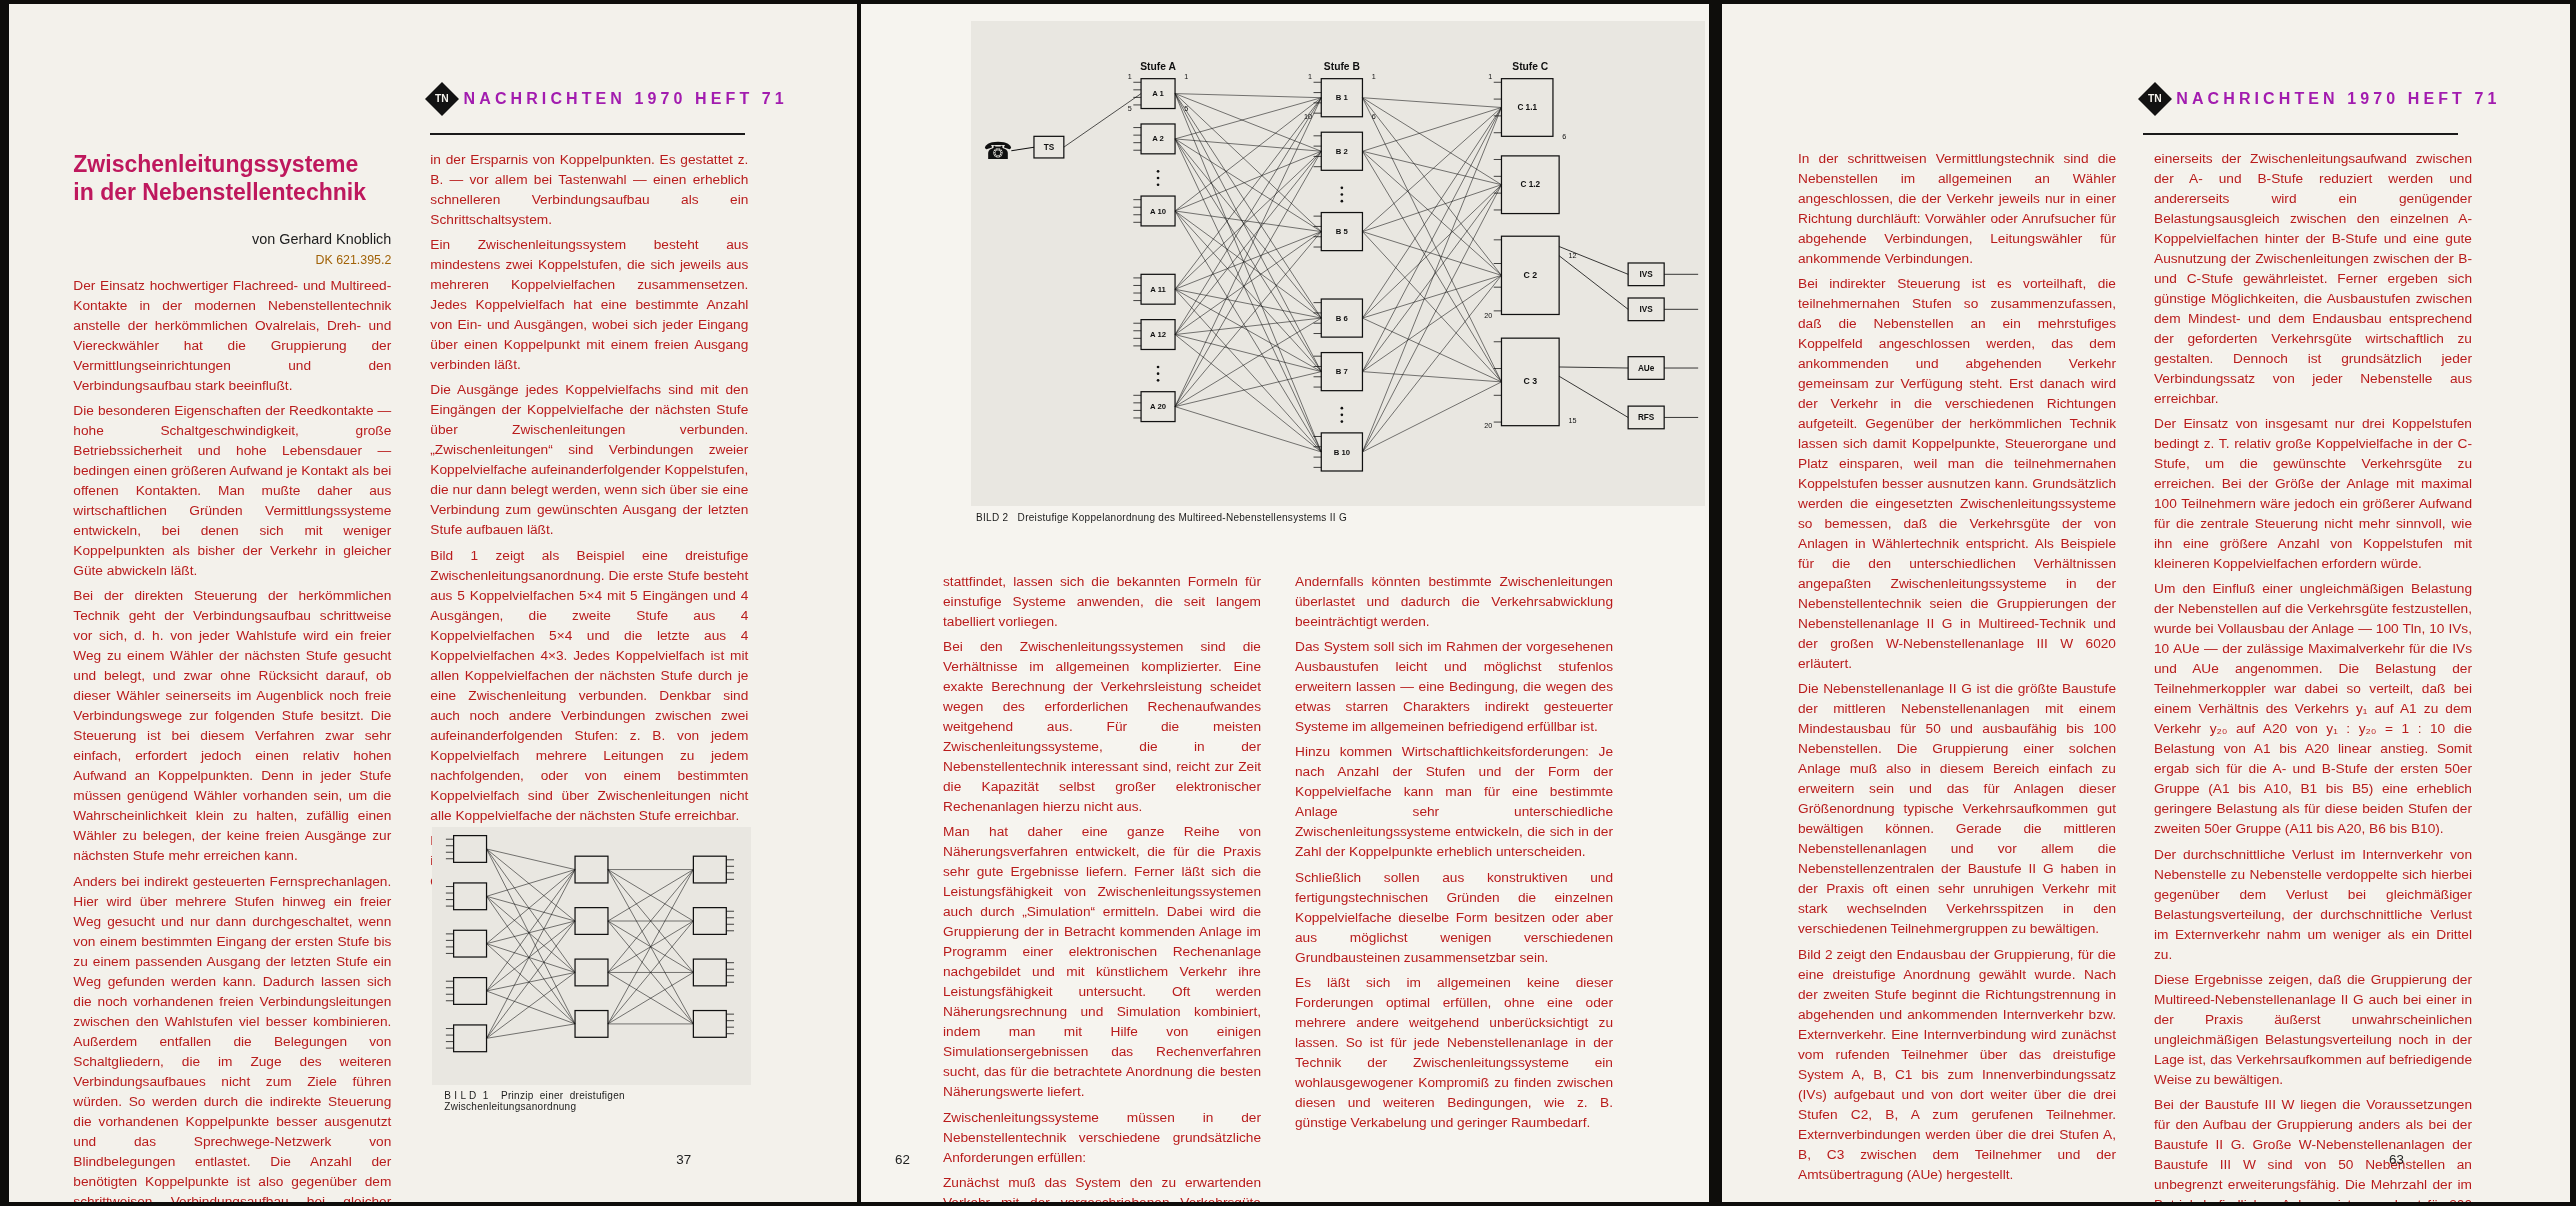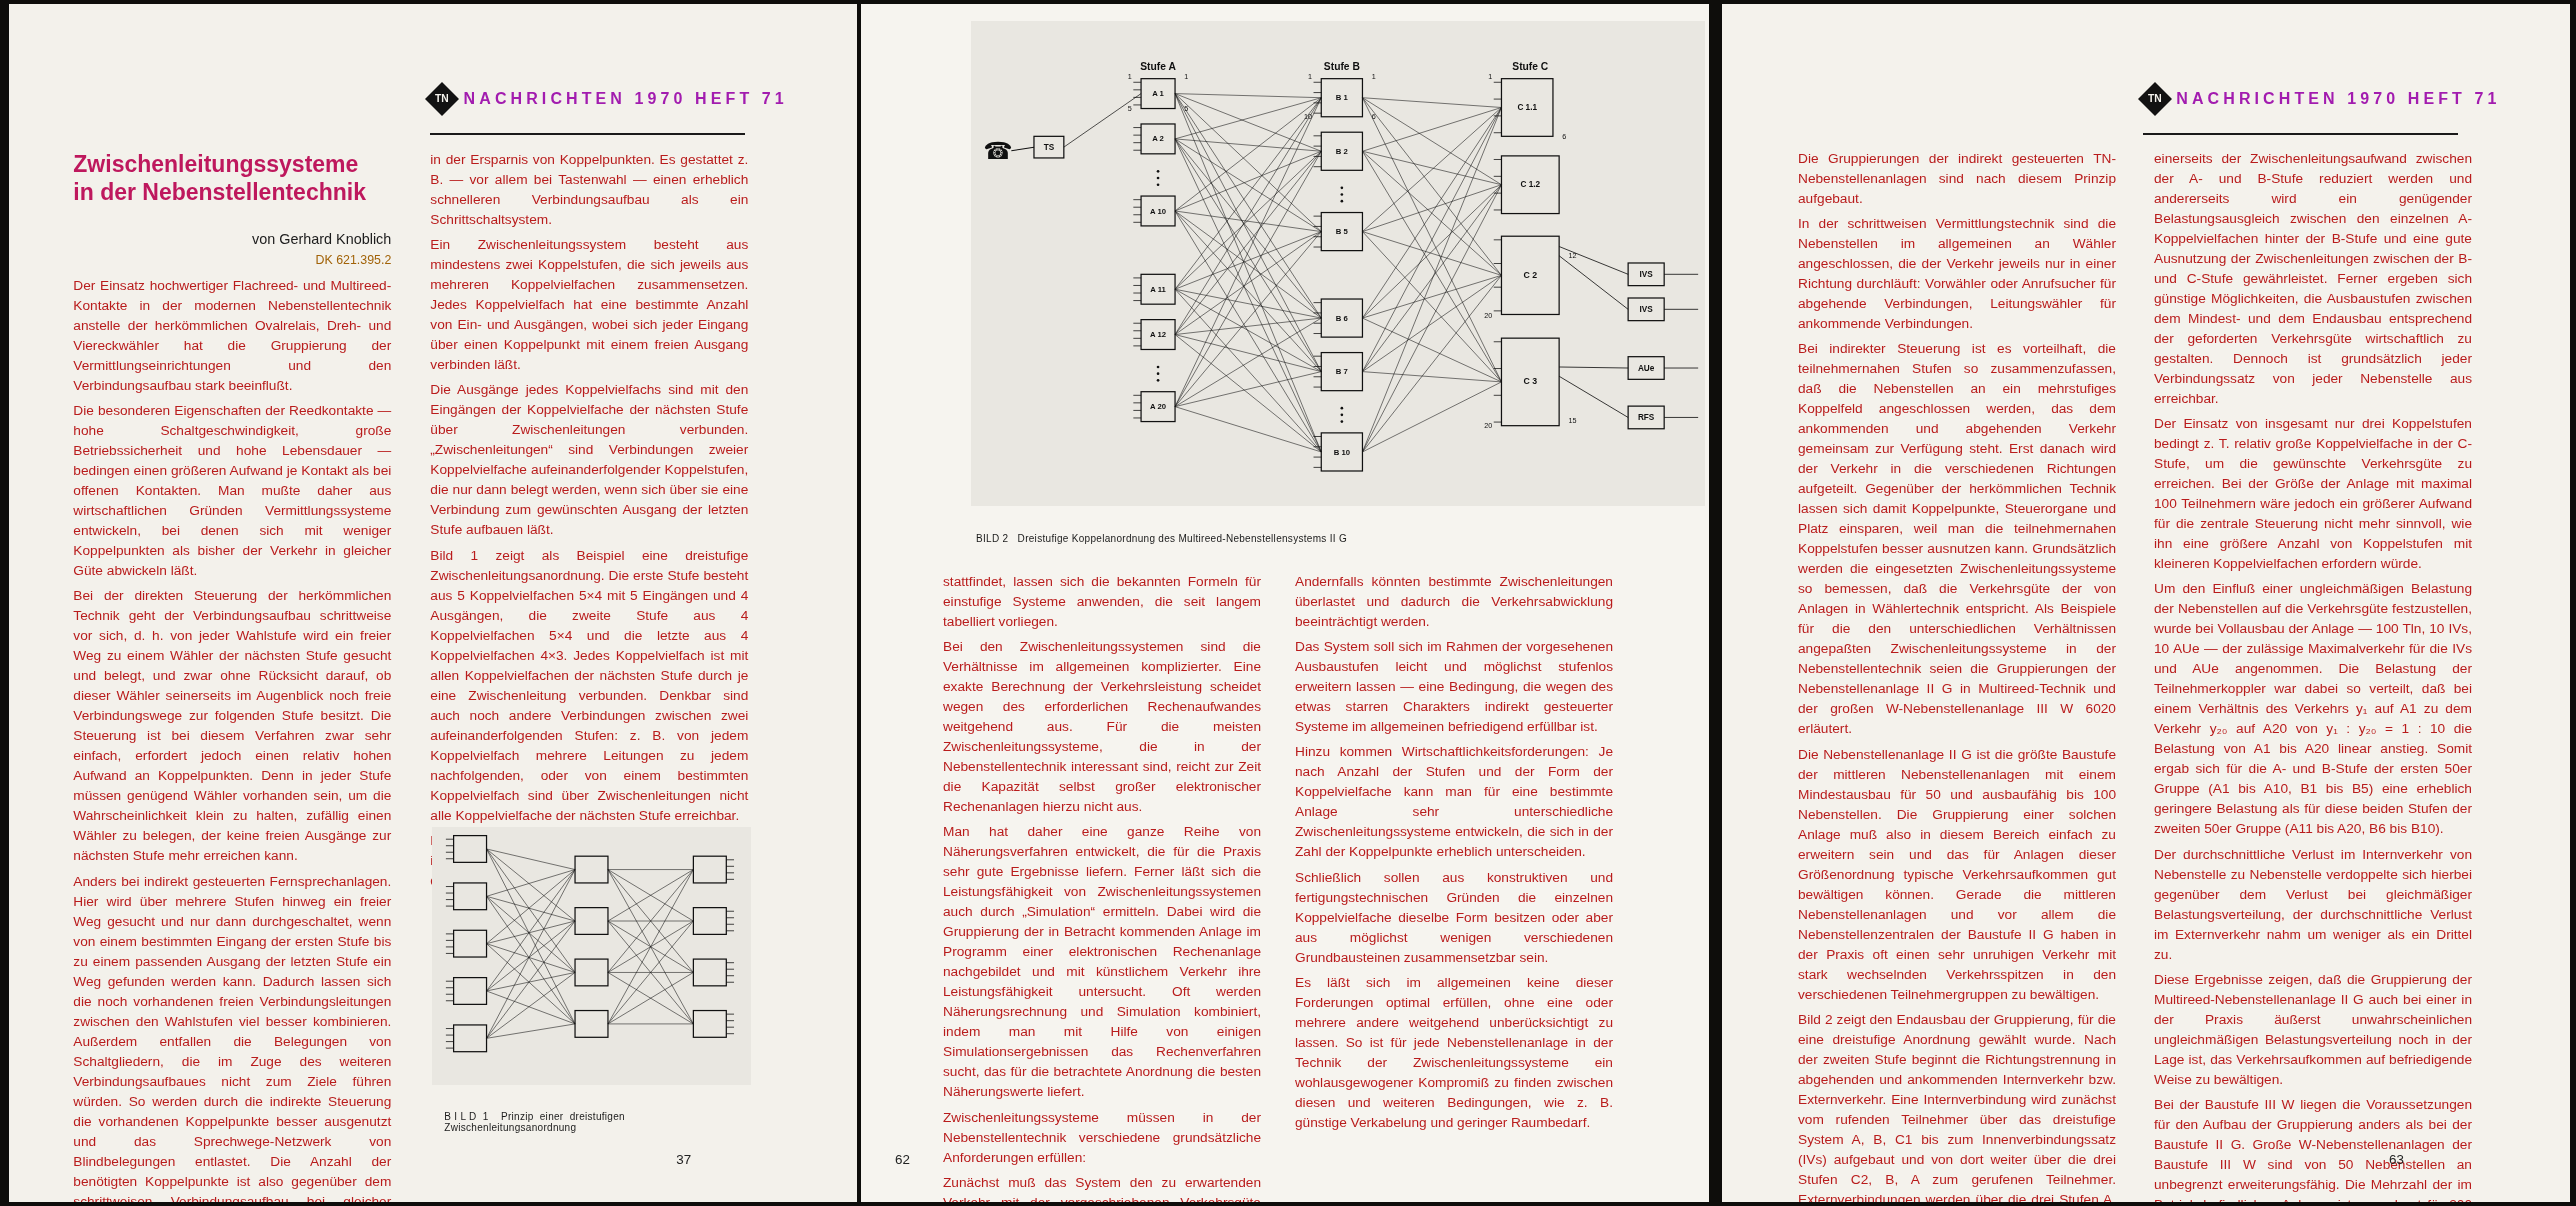--- a/index.html
+++ b/index.html
@@ -12,21 +12,21 @@
   .logo{width:24px;height:24px;background:#121212;transform:rotate(45deg);display:flex;align-items:center;justify-content:center;flex:none;}
   .logo span{transform:rotate(-45deg);color:#f4f2ec;font-weight:bold;font-size:10.3px;letter-spacing:0;line-height:1;}
   .hdr-text{font-size:16px;font-weight:bold;color:#a21caf;letter-spacing:4.1px;white-space:nowrap;}
   .rule{position:absolute;height:2.1px;background:#1a1a1a;}
   .title{position:absolute;font-size:23px;line-height:28px;font-weight:bold;color:#be185d;}
   .author{position:absolute;font-size:14.4px;color:#1c1c1c;text-align:right;}
   .dk{position:absolute;font-size:12.4px;color:#a16207;text-align:right;}
   .col{position:absolute;width:318px;font-size:13.7px;line-height:20px;color:#b91c1c;text-align:justify;}
   .col p{margin:0 0 5.2px 0;}
   .panel{position:absolute;background:#e9e7e1;}
-  .caption{position:absolute;font-size:10px;color:#1b1b1b;white-space:pre-wrap;letter-spacing:0.3px;margin-top:21px;}
+  .caption{position:absolute;font-size:10px;color:#1b1b1b;white-space:pre-wrap;letter-spacing:0.3px;}
   .pagenum{position:absolute;font-size:13.4px;color:#222;}
   .figsvg{position:absolute;}
 </style>
 </head>
 <body>
 
 <div class="page" id="p1">
   <div class="hdr" style="left:421px;top:83px;">
     <div class="logo">
         <span>TN</span>
@@ -380,21 +380,20 @@
 <div class="page" id="p3">
   <div class="hdr" style="left:421px;top:83px;">
     <div class="logo">
         <span>TN</span>
       </div>
     <div class="hdr-text">NACHRICHTEN 1970  HEFT 71</div>
   </div>
   <div class="rule" style="left:421px;top:129px;width:315px;"></div>
 
   <div class="col" style="left:76px;top:145px;">
-      <p>Die Gruppierungen der indirekt gesteuerten TN-Nebenstellenanlagen sind nach diesem Prinzip aufgebaut.</p>
       <p>In der schrittweisen Vermittlungstechnik sind die Nebenstellen im allgemeinen an Wähler angeschlossen, die der Verkehr jeweils nur in einer Richtung durchläuft: Vorwähler oder Anrufsucher für abgehende Verbindungen, Leitungswähler für ankommende Verbindungen.</p>
       <p>Bei indirekter Steuerung ist es vorteilhaft, die teilnehmernahen Stufen so zusammenzufassen, daß die Nebenstellen an ein mehrstufiges Koppelfeld angeschlossen werden, das dem ankommenden und abgehenden Verkehr gemeinsam zur Verfügung steht. Erst danach wird der Verkehr in die verschiedenen Richtungen aufgeteilt. Gegenüber der herkömmlichen Technik lassen sich damit Koppelpunkte, Steuerorgane und Platz einsparen, weil man die teilnehmernahen Koppelstufen besser ausnutzen kann. Grundsätzlich werden die eingesetzten Zwischenleitungssysteme so bemessen, daß die Verkehrsgüte der von Anlagen in Wählertechnik entspricht. Als Beispiele für die den unterschiedlichen Verhältnissen angepaßten Zwischenleitungssysteme in der Nebenstellentechnik seien die Gruppierungen der Nebenstellenanlage II G in Multireed-Technik und der großen W-Nebenstellenanlage III W 6020 erläutert.</p>
       <p>Die Nebenstellenanlage II G ist die größte Baustufe der mittleren Nebenstellenanlagen mit einem Mindestausbau für 50 und ausbaufähig bis 100 Nebenstellen. Die Gruppierung einer solchen Anlage muß also in diesem Bereich einfach zu erweitern sein und das für Anlagen dieser Größenordnung typische Verkehrsaufkommen gut bewältigen können. Gerade die mittleren Nebenstellenanlagen und vor allem die Nebenstellenzentralen der Baustufe II G haben in der Praxis oft einen sehr unruhigen Verkehr mit stark wechselnden Verkehrsspitzen in den verschiedenen Teilnehmergruppen zu bewältigen.</p>
       <p>Bild 2 zeigt den Endausbau der Gruppierung, für die eine dreistufige Anordnung gewählt wurde. Nach der zweiten Stufe beginnt die Richtungstrennung in abgehenden und ankommenden Internverkehr bzw. Externverkehr. Eine Internverbindung wird zunächst vom rufenden Teilnehmer über das dreistufige System A, B, C1 bis zum Innenverbindungssatz (IVs) aufgebaut und von dort weiter über die drei Stufen C2, B, A zum gerufenen Teilnehmer. Externverbindungen werden über die drei Stufen A, B, C3 zwischen dem Teilnehmer und der Amtsübertragung (AUe) hergestellt.</p>
     </div>
   <div class="col" style="left:432px;top:145px;">
       <p>einerseits der Zwischenleitungsaufwand zwischen der A- und B-Stufe reduziert werden und andererseits wird ein genügender Belastungsausgleich zwischen den einzelnen A-Koppelvielfachen hinter der B-Stufe und eine gute Ausnutzung der Zwischenleitungen zwischen der B- und C-Stufe gewährleistet. Ferner ergeben sich günstige Möglichkeiten, die Ausbaustufen zwischen dem Mindest- und dem Endausbau entsprechend der geforderten Verkehrsgüte wirtschaftlich zu gestalten. Dennoch ist grundsätzlich jeder Verbindungssatz von jeder Nebenstelle aus erreichbar.</p>
       <p>Der Einsatz von insgesamt nur drei Koppelstufen bedingt z. T. relativ große Koppelvielfache in der C-Stufe, um die gewünschte Verkehrsgüte zu erreichen. Bei der Größe der Anlage mit maximal 100 Teilnehmern wäre jedoch ein größerer Aufwand für die zentrale Steuerung nicht mehr sinnvoll, wie ihn eine größere Anzahl von Koppelstufen mit kleineren Koppelvielfachen erfordern würde.</p>
       <p>Um den Einfluß einer ungleichmäßigen Belastung der Nebenstellen auf die Verkehrsgüte festzustellen, wurde bei Vollausbau der Anlage — 100 Tln, 10 IVs, 10 AUe — der zulässige Maximalverkehr für die IVs und AUe angenommen. Die Belastung der Teilnehmerkoppler war dabei so verteilt, daß bei einem Verhältnis des Verkehrs y₁ auf A1 zu dem Verkehr y₂₀ auf A20 von y₁ : y₂₀ = 1 : 10 die Belastung von A1 bis A20 linear anstieg. Somit ergab sich für die A- und B-Stufe der ersten 50er Gruppe (A1 bis A10, B1 bis B5) eine erheblich geringere Belastung als für diese beiden Stufen der zweiten 50er Gruppe (A11 bis A20, B6 bis B10).</p>
       <p>Der durchschnittliche Verlust im Internverkehr von Nebenstelle zu Nebenstelle verdoppelte sich hierbei gegenüber dem Verlust bei gleichmäßiger Belastungsverteilung, der durchschnittliche Verlust im Externverkehr nahm um weniger als ein Drittel zu.</p>

